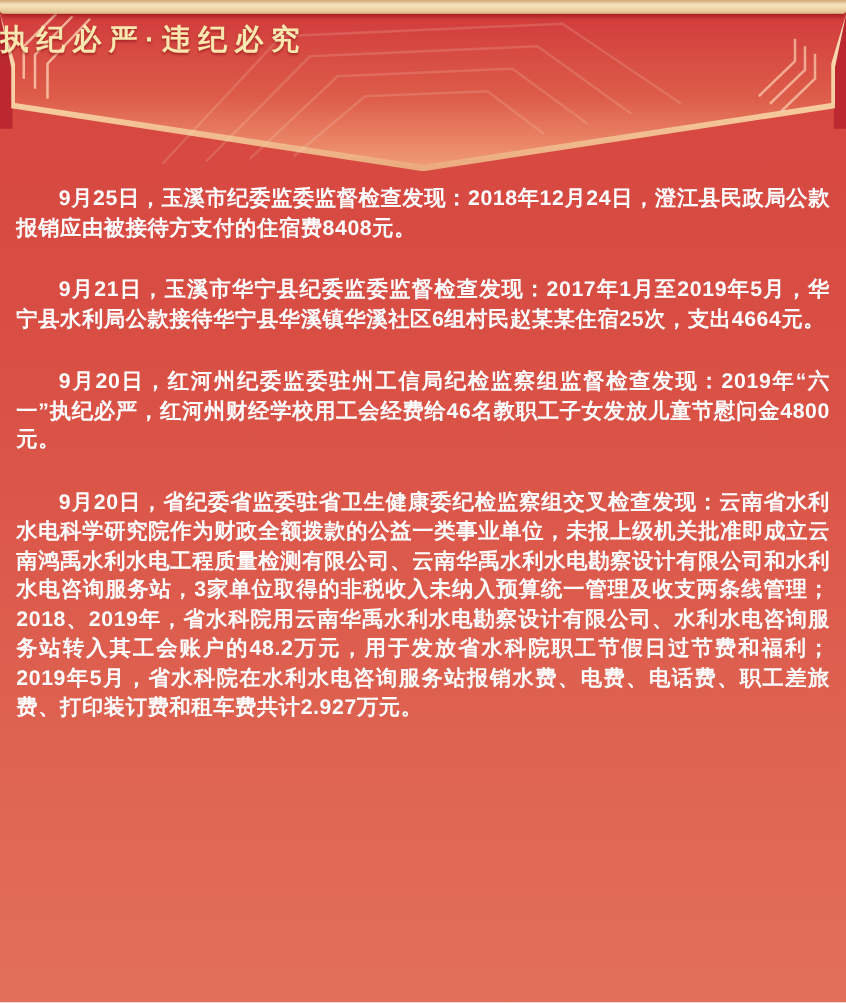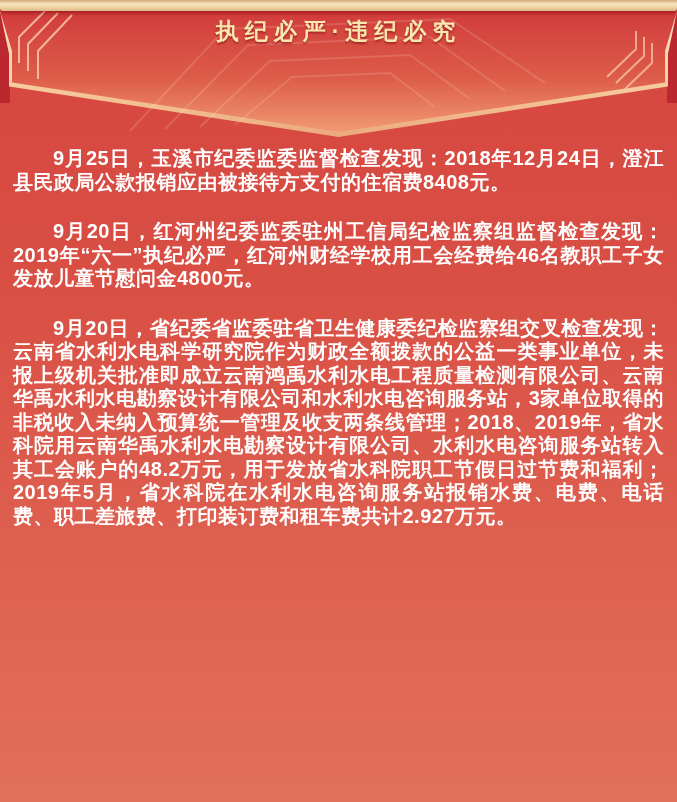--- a/index.html
+++ b/index.html
@@ -39,34 +39,34 @@
   }
   .ornaments{position:absolute;top:11px;left:0;width:677px;height:130px;pointer-events:none;}
   .top-bar{
     position:absolute;top:0;left:0;width:677px;height:11px;
     background:linear-gradient(180deg,#d2a877 0%,#f6e4c1 35%,var(--ribbon-beige) 70%,#dcb887 100%);
     border-radius:0 0 3px 3px;
     box-shadow:0 2px 4px rgba(120,0,10,.55);
   }
   .banner-title{
     position:absolute;top:16px;left:0;width:677px;
-    text-align:center;
+    text-align:left;
     color:var(--banner-gold);
     font-size:23px;font-weight:bold;letter-spacing:6px;
     text-shadow:0 2px 2px rgba(130,10,15,.55);
     white-space:nowrap;
   }
   
   .content{
     position:relative;
     padding:147px 13px 10px 13px;
     color:var(--text-color);
   }
   .content p{
-    font-size:20px;
+    font-size:17px;
     line-height:23.5px;
     font-weight:bold;
     text-indent:2em;
     letter-spacing:.5px;
     margin-bottom:26px;
     text-align:justify;
   }
   .content p:last-child{margin-bottom:0;margin-top:16px;}
 </style>
 </head>
@@ -102,17 +102,18 @@
       </g>
     </svg>
 
     <div class="top-bar"></div>
 
     <div class="banner-title">执纪必严·违纪必究</div>
   </div>
 
   <div class="content">
     <p>9月25日，玉溪市纪委监委监督检查发现：2018年12月24日，澄江县民政局公款报销应由被接待方支付的住宿费8408元。</p>
+    <p>9月21日，玉溪市华宁县纪委监委监督检查发现：2017年1月至2019年5月，华宁县水利局公款接待华宁县华溪镇华溪社区6组村民赵某某住宿25次，支出4664元。</p>
     <p>9月20日，红河州纪委监委驻州工信局纪检监察组监督检查发现：2019年“六一”执纪必严，红河州财经学校用工会经费给46名教职工子女发放儿童节慰问金4800元。</p>
     <p>9月20日，省纪委省监委驻省卫生健康委纪检监察组交叉检查发现：云南省水利水电科学研究院作为财政全额拨款的公益一类事业单位，未报上级机关批准即成立云南鸿禹水利水电工程质量检测有限公司、云南华禹水利水电勘察设计有限公司和水利水电咨询服务站，3家单位取得的非税收入未纳入预算统一管理及收支两条线管理；2018、2019年，省水科院用云南华禹水利水电勘察设计有限公司、水利水电咨询服务站转入其工会账户的48.2万元，用于发放省水科院职工节假日过节费和福利；2019年5月，省水科院在水利水电咨询服务站报销水费、电费、电话费、职工差旅费、打印装订费和租车费共计2.927万元。</p>
   </div>
 
 </div>
 
 </body></html>

